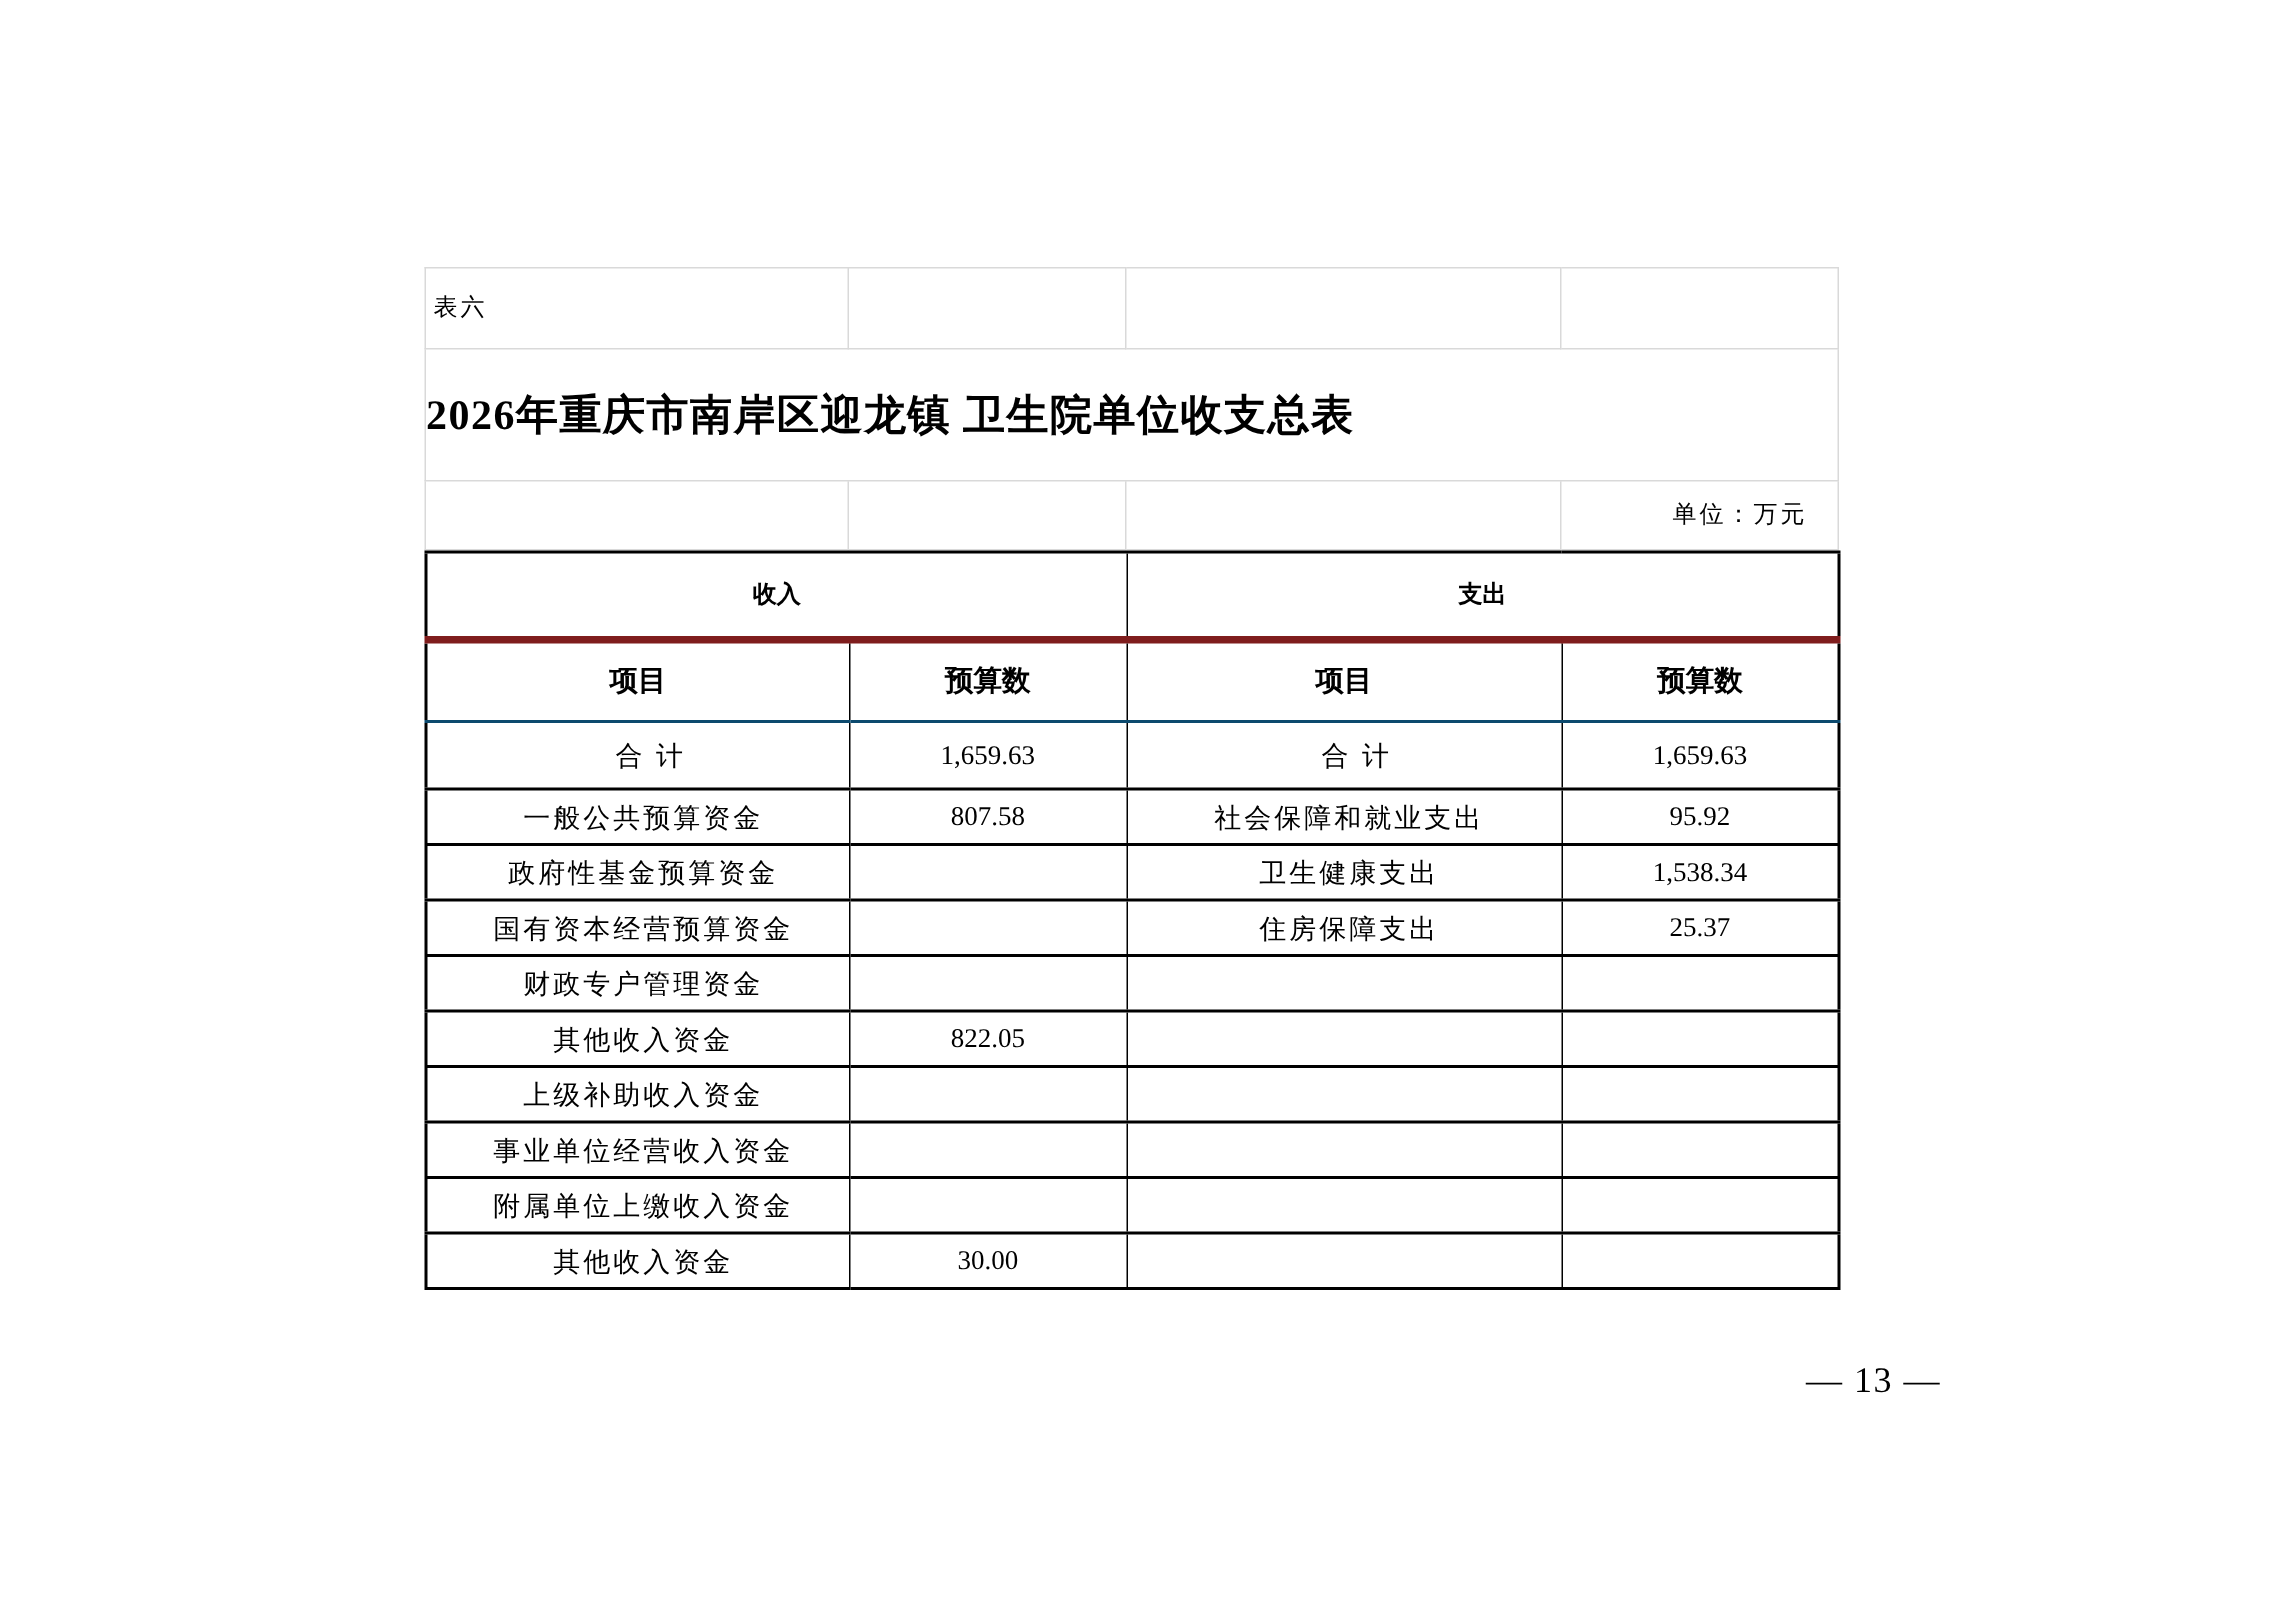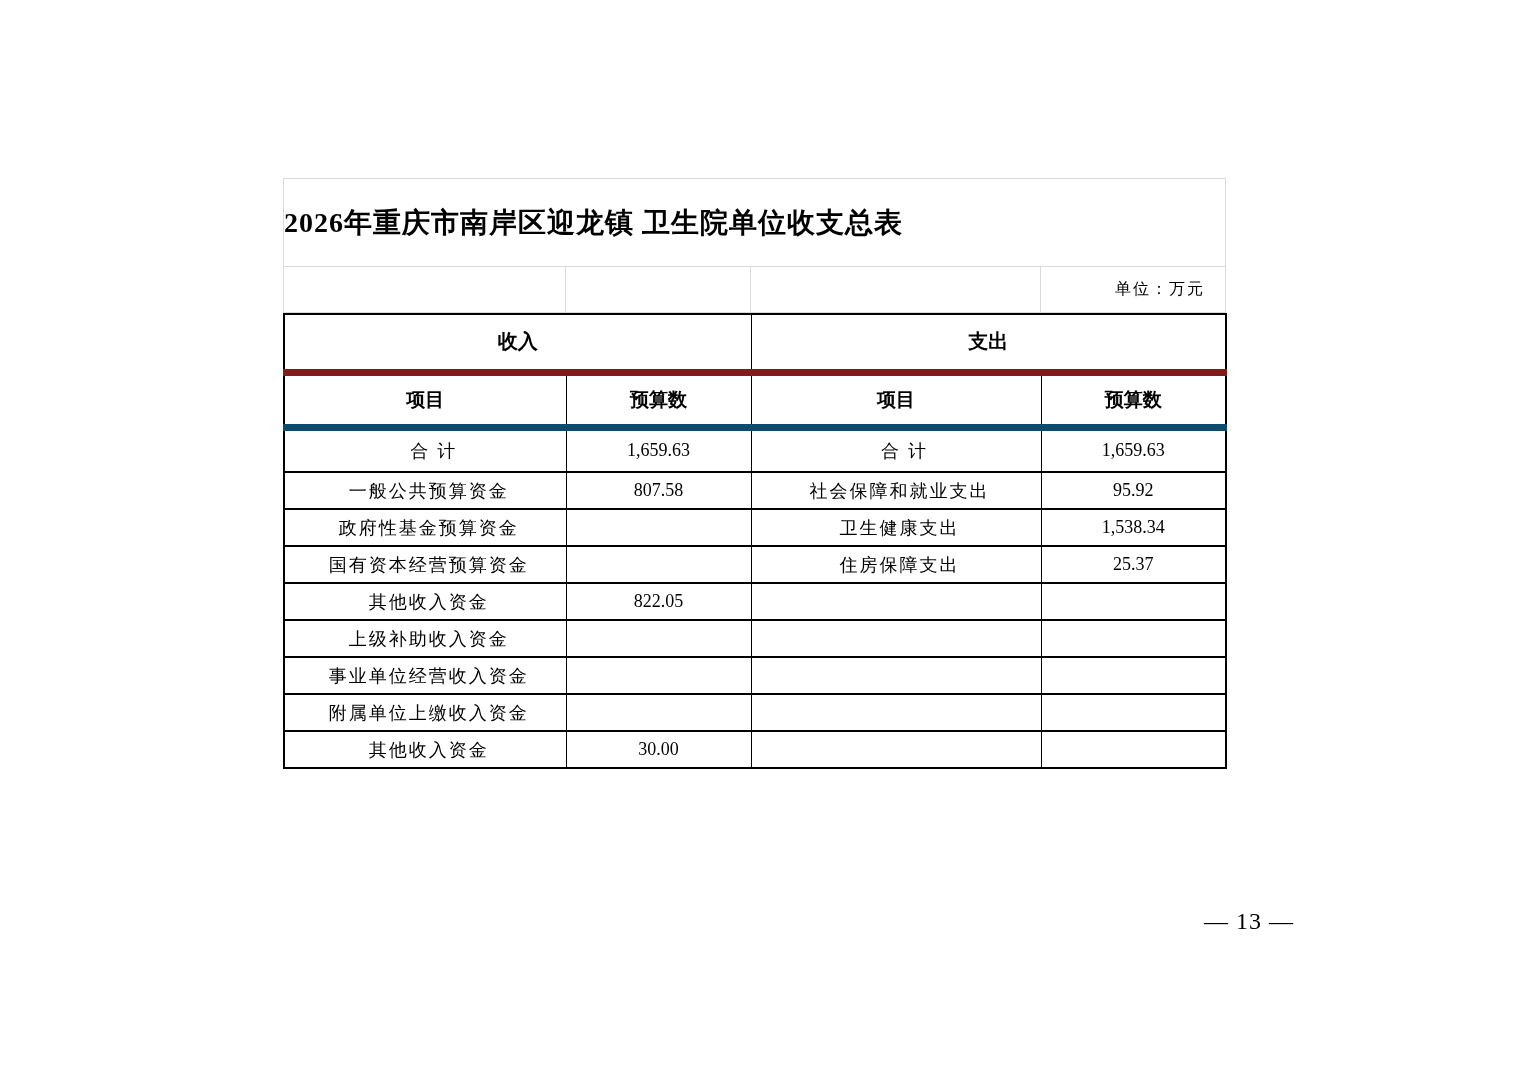--- a/index.html
+++ b/index.html
@@ -18,23 +18,23 @@
   td.unit-cell-row { height:46px; }
   td.unit-cell { text-align:right; padding-right:20px; font-size:16px; letter-spacing:2px; }
 
   
   table.main { border-collapse:collapse; table-layout:fixed; width:942px;
                border:2px solid #000; }
   table.main td { border-left:1px solid #000; border-right:1px solid #000;
                   border-top:2px solid #000; border-bottom:2px solid #000;
                   vertical-align:middle; text-align:center; font-size:18px; }
   tr.hdr1 td { height:58px; font-family:"Liberation Sans", sans-serif;
-               font-weight:bold; font-size:20px; border-bottom:7px solid #7f1d1d; }
+               font-weight:bold; font-size:16px; border-bottom:5px solid #7f1d1d; }
   tr.hdr2 td { height:55px; font-family:"Liberation Sans", sans-serif;
-               font-weight:bold; font-size:19px; border-bottom:7px solid #0c4a6e; }
+               font-weight:bold; font-size:19px; border-bottom:2px solid #0c4a6e; }
   tr.total-row td { height:45px; }
   tr.data-row td { height:37px; }
   td.item { text-align:left; padding-left:7px; letter-spacing:2px;margin-left:48px; }
   td.item-center { text-align:center; letter-spacing:9px; padding-left:24px; }
   td.num { text-align:center; }
 
   
   .page-number { position:absolute; left:1204px; top:908px; font-size:24px;
                  letter-spacing:1px; white-space:pre; }
 </style>
@@ -44,20 +44,26 @@
 <div class="sheet">
 
   <table class="meta">
     <colgroup>
         <col style="width:282px">
         <col style="width:185px">
         <col style="width:290px">
         <col style="width:185px">
       </colgroup>
     <tbody>
+        <tr>
+      <td class="sheet-label-cell">表六</td>
+      <td class="sheet-label-cell"></td>
+      <td class="sheet-label-cell"></td>
+      <td class="sheet-label-cell"></td>
+    </tr>
     <tr>
       <td class="title-cell" colspan="4">
         <span class="doc-title">2026年重庆市南岸区迎龙镇 卫生院单位收支总表</span>
       </td>
     </tr>
     <tr>
       <td class="unit-cell-row"></td>
       <td class="unit-cell-row"></td>
       <td class="unit-cell-row"></td>
       <td class="unit-cell-row unit-cell">单位：万元</td>
@@ -102,20 +108,26 @@
       <td class="item">卫生健康支出</td>
       <td class="num">1,538.34</td>
     </tr>
     <tr class="data-row">
       <td class="item">国有资本经营预算资金</td>
       <td class="num"></td>
       <td class="item">住房保障支出</td>
       <td class="num">25.37</td>
     </tr>
     <tr class="data-row">
+      <td class="item">财政专户管理资金</td>
+      <td class="num"></td>
+      <td class="item"></td>
+      <td class="num"></td>
+    </tr>
+    <tr class="data-row">
       <td class="item">其他收入资金</td>
       <td class="num">822.05</td>
       <td class="item"></td>
       <td class="num"></td>
     </tr>
     <tr class="data-row">
       <td class="item">上级补助收入资金</td>
       <td class="num"></td>
       <td class="item"></td>
       <td class="num"></td>

